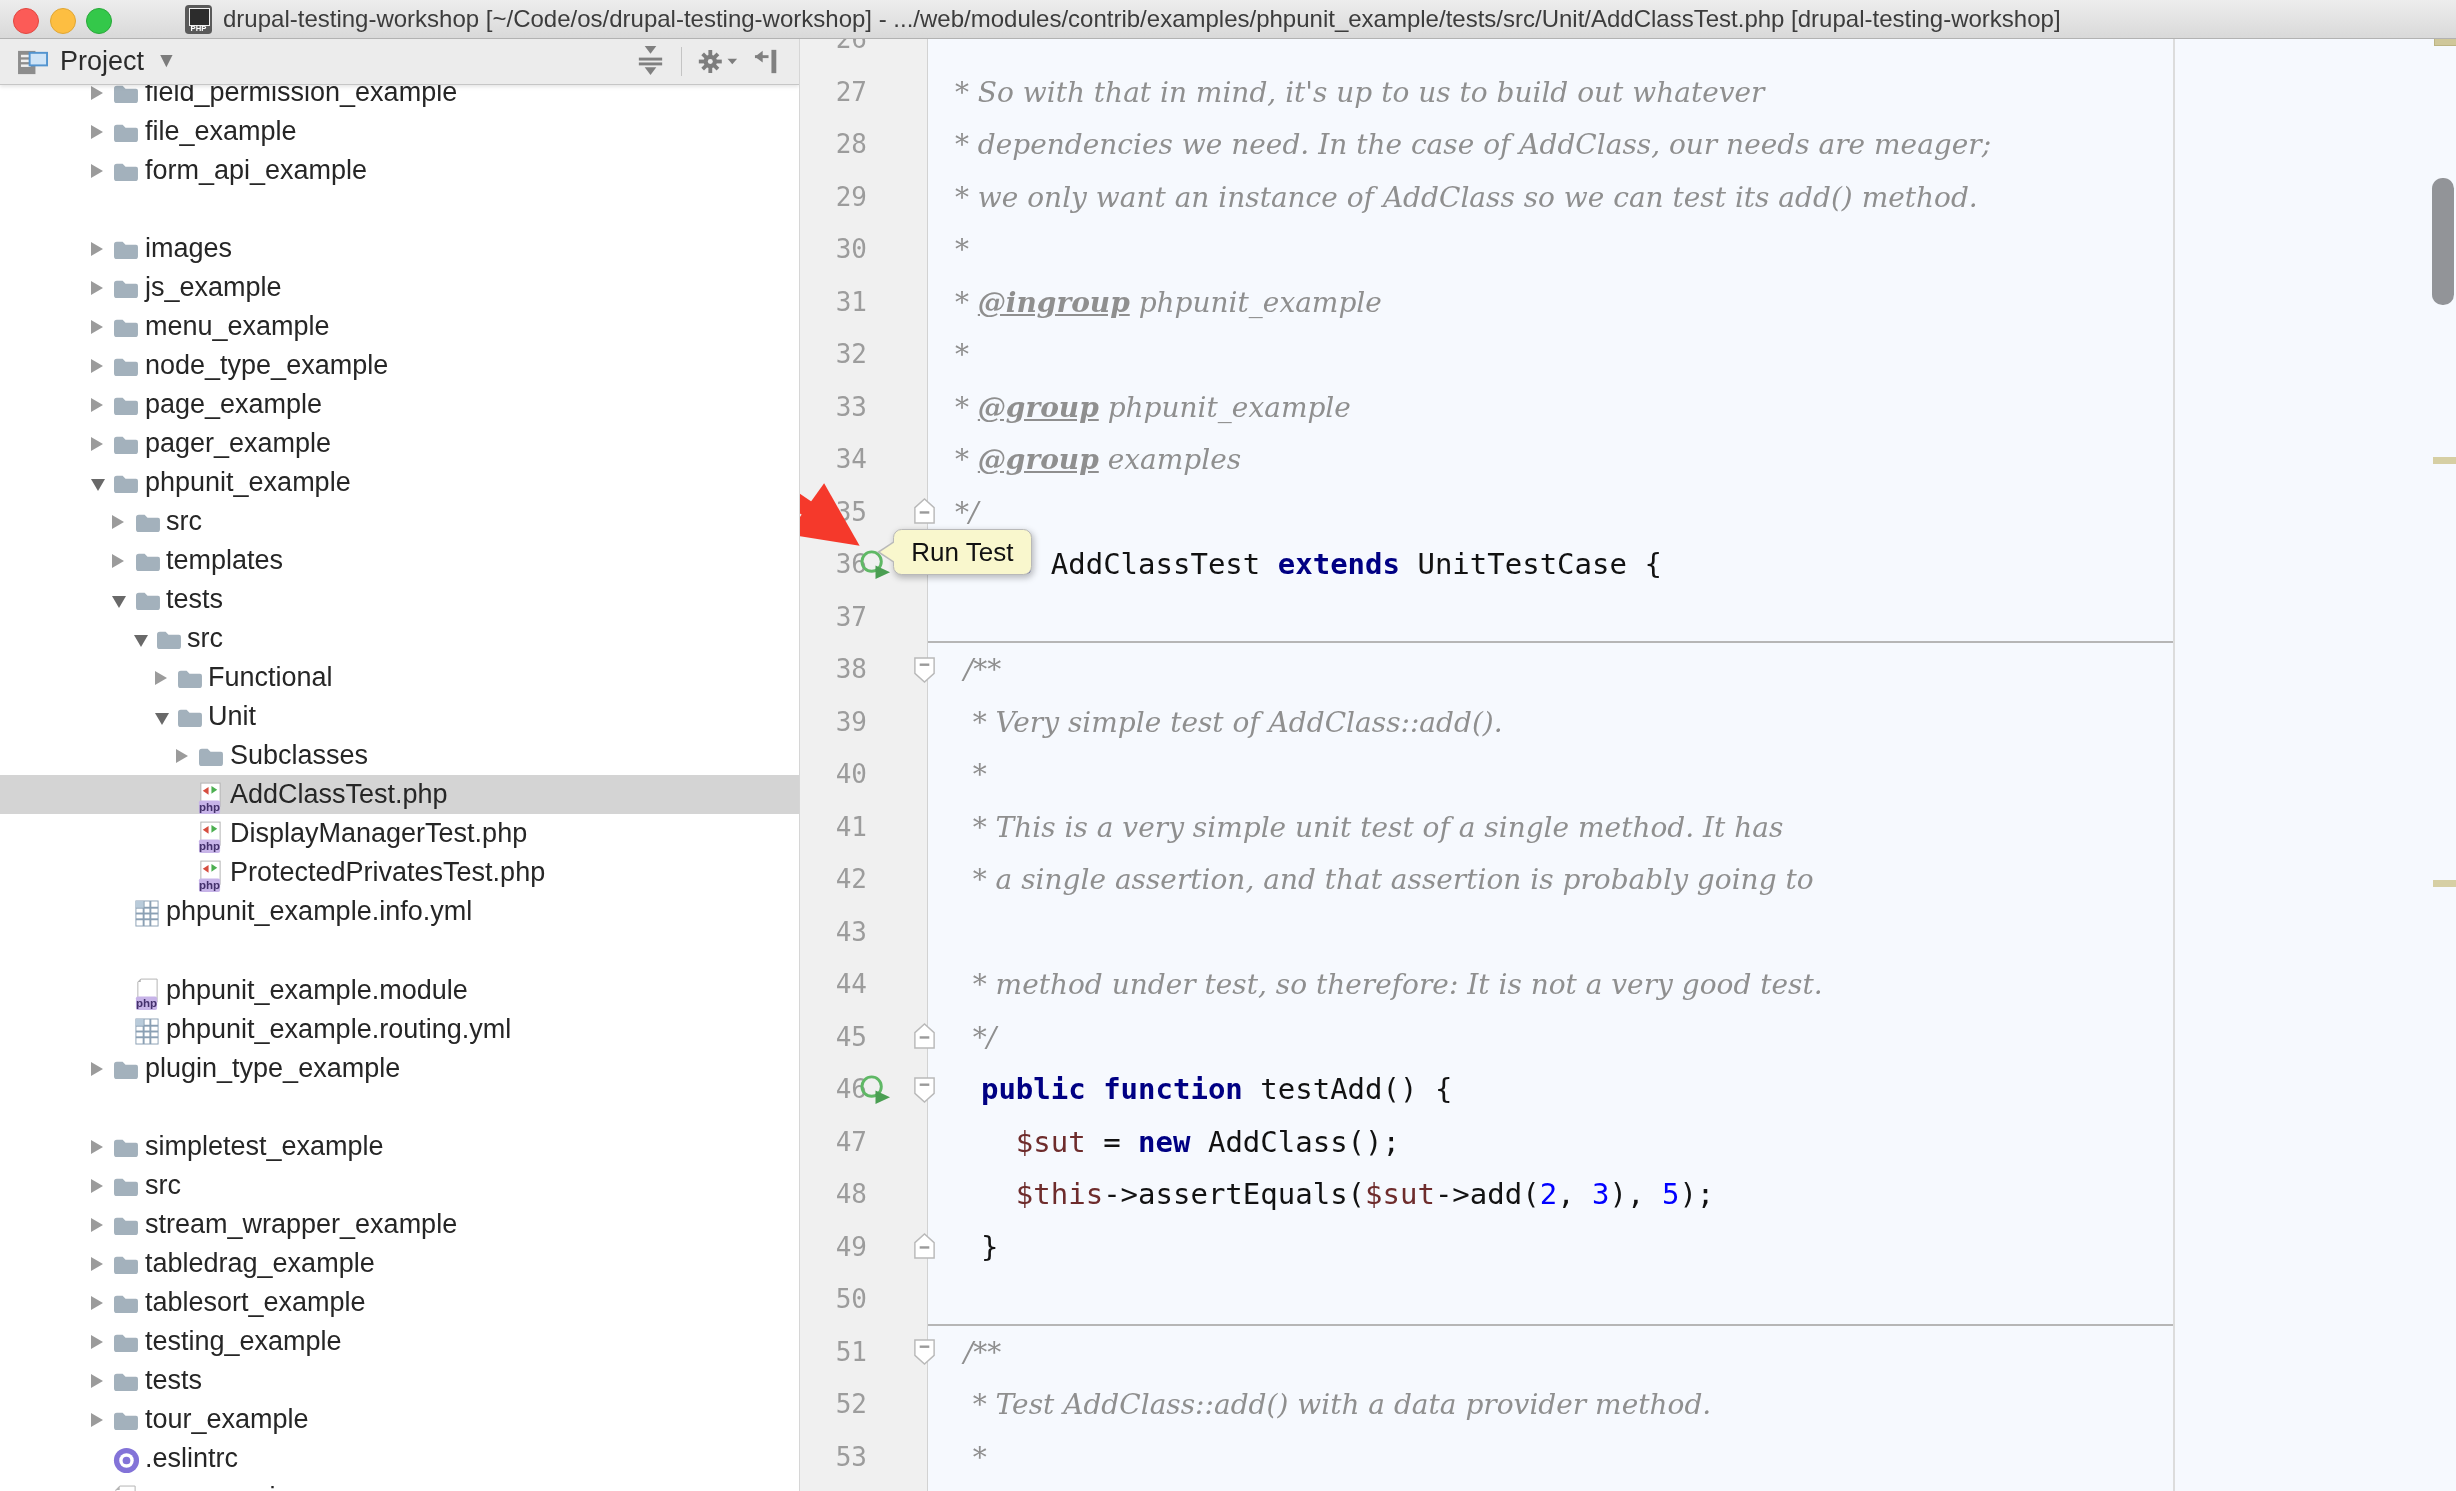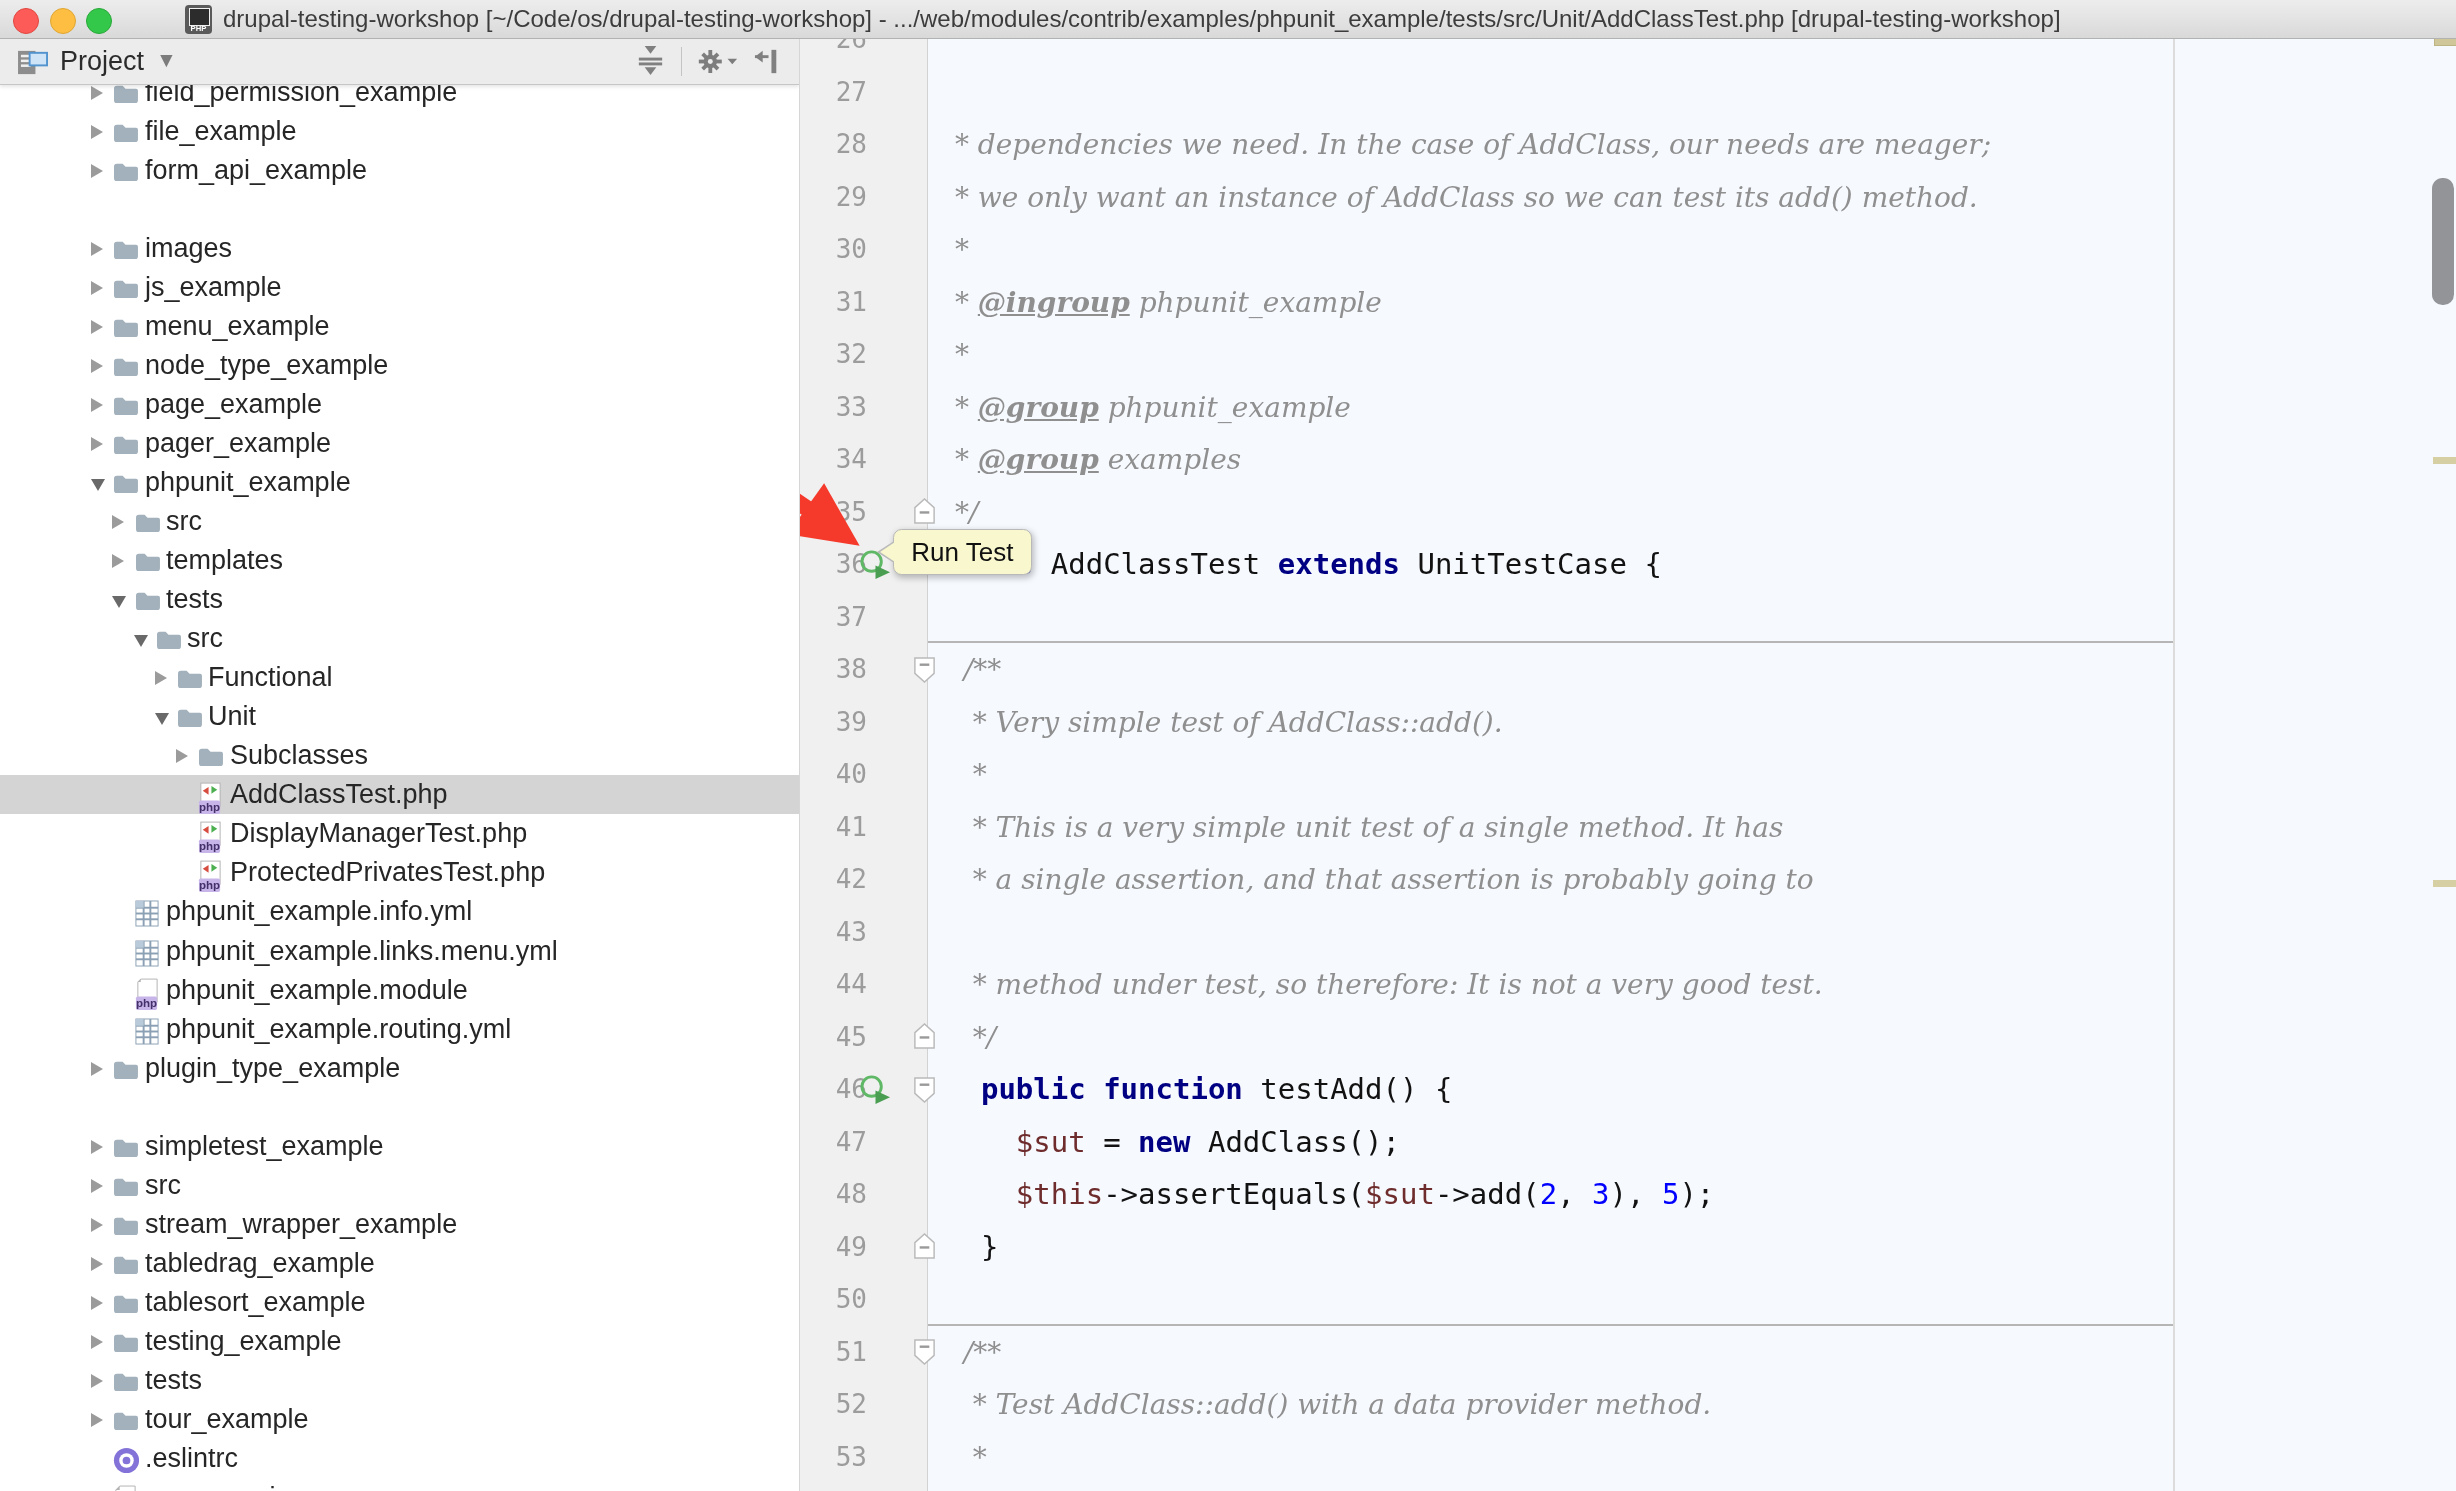--- a/index.html
+++ b/index.html
@@ -85,20 +85,21 @@
 
   <div class="margin-guide"></div>
   <div class="gutter"></div>
   <div id="code">
       <div class="crow" style="top: 13.4px;">
         <span class="lnum">26</span>
         <span class="ccontent"></span>
       </div>
       <div class="crow" style="top: 66px;">
         <span class="lnum">27</span>
+        <span class="ccontent"><span class="seg-c"> * So with that in mind, it's up to us to build out whatever</span></span>
       </div>
       <div class="crow" style="top: 118px;">
         <span class="lnum">28</span>
         <span class="ccontent"><span class="seg-c"> * dependencies we need. In the case of AddClass, our needs are meager;</span></span>
       </div>
       <div class="crow" style="top: 171px;">
         <span class="lnum">29</span>
         <span class="ccontent"><span class="seg-c"> * we only want an instance of AddClass so we can test its add() method.</span></span>
       </div>
       <div class="crow" style="top: 223px;">
@@ -398,34 +399,20 @@
               <g stroke="#8ba0b4" stroke-width="2">
                 <line x1="2" y1="9" x2="25" y2="9"></line>
                 <line x1="2" y1="15" x2="25" y2="15"></line>
                 <line x1="2" y1="21" x2="25" y2="21"></line>
                 <line x1="10" y1="2" x2="10" y2="28"></line>
                 <line x1="17" y1="2" x2="17" y2="28"></line>
               </g>
               <rect x="2" y="2" width="8" height="7" fill="#b9cbda"></rect>
             </svg></span>
           <span class="tlabel" style="left: 166px;">phpunit_example.info.yml</span>
-        </div>
-        <div class="trow" style="top: 894px;">
-          <span class="ticon" style="left: 134px;"><svg width="26" height="29" viewBox="0 0 27 30">
-              <rect x="2" y="2" width="23" height="26" fill="#fff" stroke="#8ba0b4"></rect>
-              <g stroke="#8ba0b4" stroke-width="2">
-                <line x1="2" y1="9" x2="25" y2="9"></line>
-                <line x1="2" y1="15" x2="25" y2="15"></line>
-                <line x1="2" y1="21" x2="25" y2="21"></line>
-                <line x1="10" y1="2" x2="10" y2="28"></line>
-                <line x1="17" y1="2" x2="17" y2="28"></line>
-              </g>
-              <rect x="2" y="2" width="8" height="7" fill="#b9cbda"></rect>
-            </svg></span>
-          <span class="tlabel" style="left: 166px;">phpunit_example.links.menu.yml</span>
         </div>
         <div class="trow" style="top: 933px;">
           <span class="ticon" style="left: 134px;"><svg width="26" height="33" viewBox="0 0 27 34">
               <polygon points="7,1 24,1 24,25 4,25 4,4" fill="#fff" stroke="#b2b2b2"></polygon>
               <polygon points="7,1 7,4 4,4" fill="#b2b2b2"></polygon>
               <rect x="2" y="19" width="22" height="14" rx="2" fill="#c7b4e8"></rect>
               <text x="13" y="30" font-size="12" font-weight="bold" fill="#43306b" text-anchor="middle" font-family="Liberation Sans, sans-serif">php</text>
             </svg></span>
           <span class="tlabel" style="left: 166px;">phpunit_example.module</span>
         </div>

